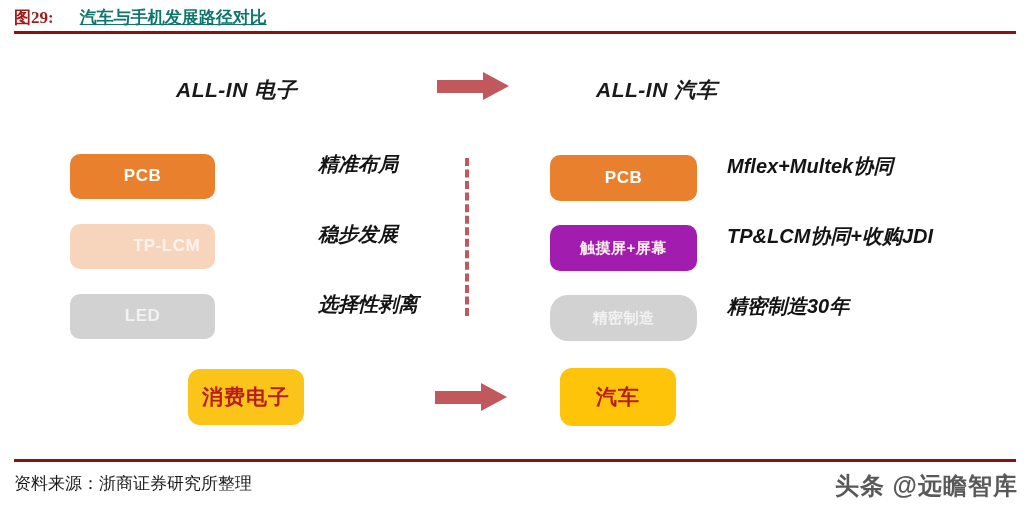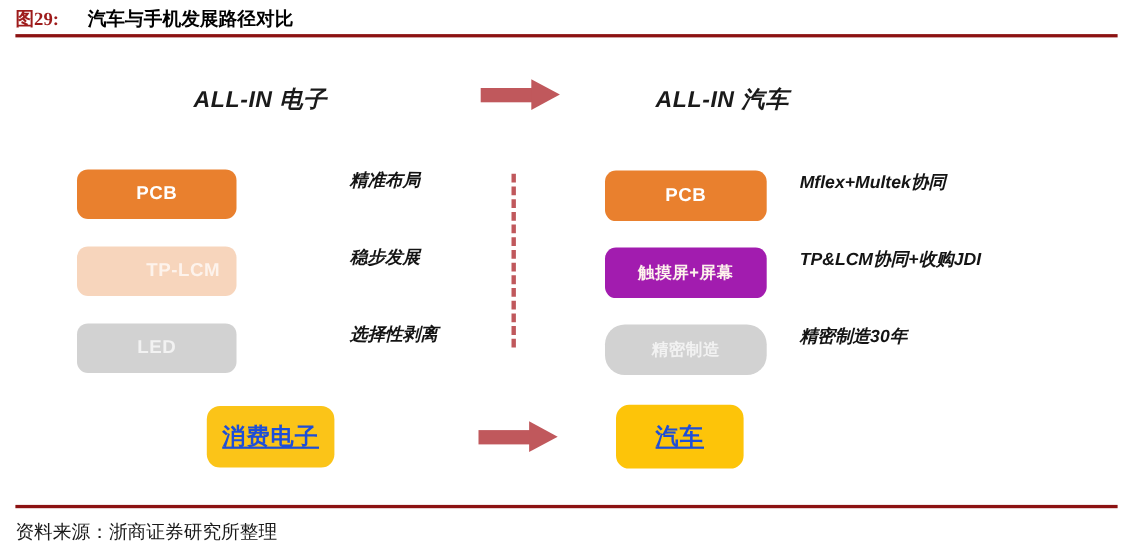--- a/index.html
+++ b/index.html
@@ -31,22 +31,23 @@
     font-family: "Liberation Serif", "DejaVu Serif", serif;
     font-size: 17px;
     font-weight: 700;
     color: #9E1B1B;
     letter-spacing: 0px;
   }
   .fig-title {
     font-family: "Liberation Serif", "DejaVu Serif", serif;
     font-size: 17px;
     font-weight: 700;
-    color: #000000;
+    color: #0f766e;
     margin-left: 26px;
+    text-decoration: underline;
   }
   .rule-top {
     position: absolute;
     left: 14px;
     top: 31px;
     width: 1002px;
     height: 3px;
     background: #8C1212;
   }
   .rule-bottom {
@@ -126,21 +127,21 @@
     box-sizing: border-box;
     margin-top: 24px;
   }
   .chip-lat {
     font-size: 17px;
   }
   .chip-cjk {
     font-size: 15px;
   }
   .row-label {
-    font-size: 16px;
+    font-size: 20px;
     font-weight: 700;
     font-style: italic;
     color: #141414;
     white-space: nowrap;
   }
 
   
   #row-l0 { left: 70px; top: 142px; }
   #row-l1 { left: 70px; top: 212px; }
   #row-l2 { left: 70px; top: 282px; }
@@ -154,25 +155,24 @@
   #row-r0 .chip, #row-r1 .chip, #row-r2 .chip { width: 147px; height: 46px; }
   #row-r0 .row-label, #row-r1 .row-label, #row-r2 .row-label { margin-left: 30px; }
 
   
   .box-bottom {
     position: absolute;
     border-radius: 12px;
     display: flex;
     align-items: center;
     justify-content: center;
-    color: #1d4ed8;
+    color: #b91c1c;
     font-size: 21px;
     font-weight: 700;
     letter-spacing: 1px;
-    text-decoration: underline;
   }
   #box-consumer { left: 188px; top: 369px; width: 116px; height: 56px; }
   #box-auto     { left: 560px; top: 368px; width: 116px; height: 58px; }
 
   
   .source-note {
     position: absolute;
     left: 14px;
     top: 472px;
     font-family: "Liberation Serif", "DejaVu Serif", serif;
@@ -242,14 +242,18 @@
 
   <div class="box-bottom" id="box-consumer" style="background: rgb(251, 196, 24);">消费电子</div>
   <div class="arrow" id="arrow-bottom">
     <div class="shaft" style="background: rgb(192, 88, 92);"></div>
     <div class="head" style="border-left-color: rgb(192, 88, 92);"></div>
   </div>
   <div class="box-bottom" id="box-auto" style="background: rgb(253, 196, 9);">汽车</div>
 
   <div class="rule-bottom" style="background: rgb(140, 18, 18);"></div>
   <div class="source-note">资料来源：浙商证券研究所整理</div>
+  <div class="watermark">
+    <span>头条</span>
+    <span class="wm-at">@</span><span>远瞻智库</span>
+  </div>
 
 </div>
 
 </body></html>

